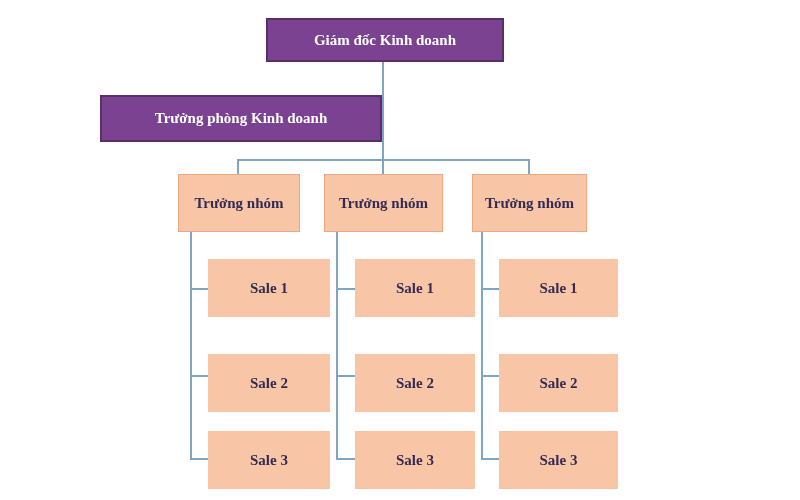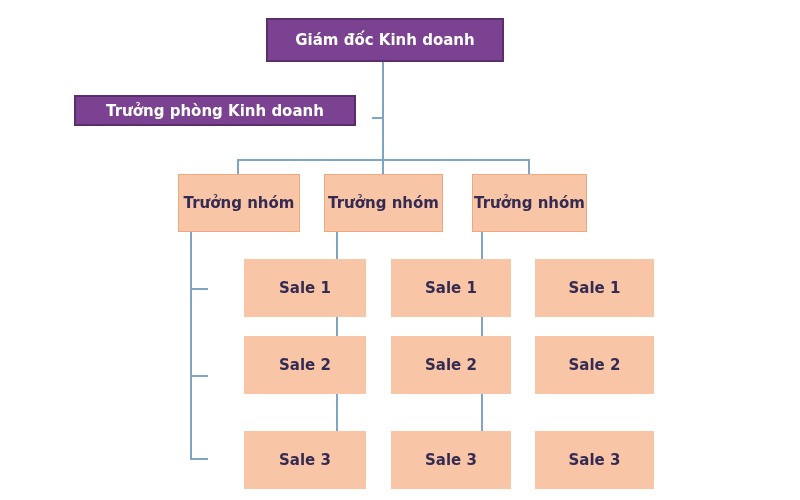--- a/index.html
+++ b/index.html
@@ -17,47 +17,48 @@
   }
   .node {
     position: absolute;
     display: flex;
     align-items: center;
     justify-content: center;
     text-align: center;
     font-weight: bold;
     box-sizing: border-box;
     font-size: 15px;
+    font-family: Liberation Serif, serif;
   }
   .purple {
     background: var(--node-purple, #7a4291);
     border: 2px solid var(--node-purple-border, #5a2d6d);
     color: var(--text-on-purple, #ffffff);
   }
   .peach {
     background: var(--node-peach, #f8c6a6);
     color: var(--text-on-peach, #352b52);
   }
   .leader {
     border: 1px solid var(--node-peach-border, #eda87e);
     flex-direction: column;
     line-height: 19px;
   }
   .leader .ln { display: block; }
   .lvl1 { left: 266px; top: 18px;  width: 238px; height: 44px; }
-  .lvl2 { left: 74px;  top: 95px;  width: 282px; height: 31px; }
+  .lvl2 { left: 100px;  top: 95px;  width: 282px; height: 47px; }
   .leader1 { left: 178px; top: 174px; width: 122px; height: 58px; }
   .leader2 { left: 324px; top: 174px; width: 119px; height: 58px; }
   .leader3 { left: 472px; top: 174px; width: 115px; height: 58px; }
-  .sale { height: 58px; margin-left: 36px; }
+  .sale { height: 58px; }
   .sc1 { left: 208px; width: 122px; }
   .sc2 { left: 355px; width: 120px; }
   .sc3 { left: 499px; width: 119px; }
   .sr1 { top: 259px; }
-  .sr2 { top: 336px; }
+  .sr2 { top: 354px; }
   .sr3 { top: 431px; align-items: center; }
 
   .line {
     position: absolute;
     background: var(--connector-blue, #7ea6c4);
   }
   .l-v-top   { left: 382px; top: 62px;  width: 2px;  height: 113px; }
   .l-stub-mgr{ left: 372px; top: 117px; width: 12px; height: 2px; }
   .l-branch  { left: 237px; top: 159px; width: 293px; height: 2px; }
   .l-drop1   { left: 237px; top: 159px; width: 2px;  height: 16px; }

